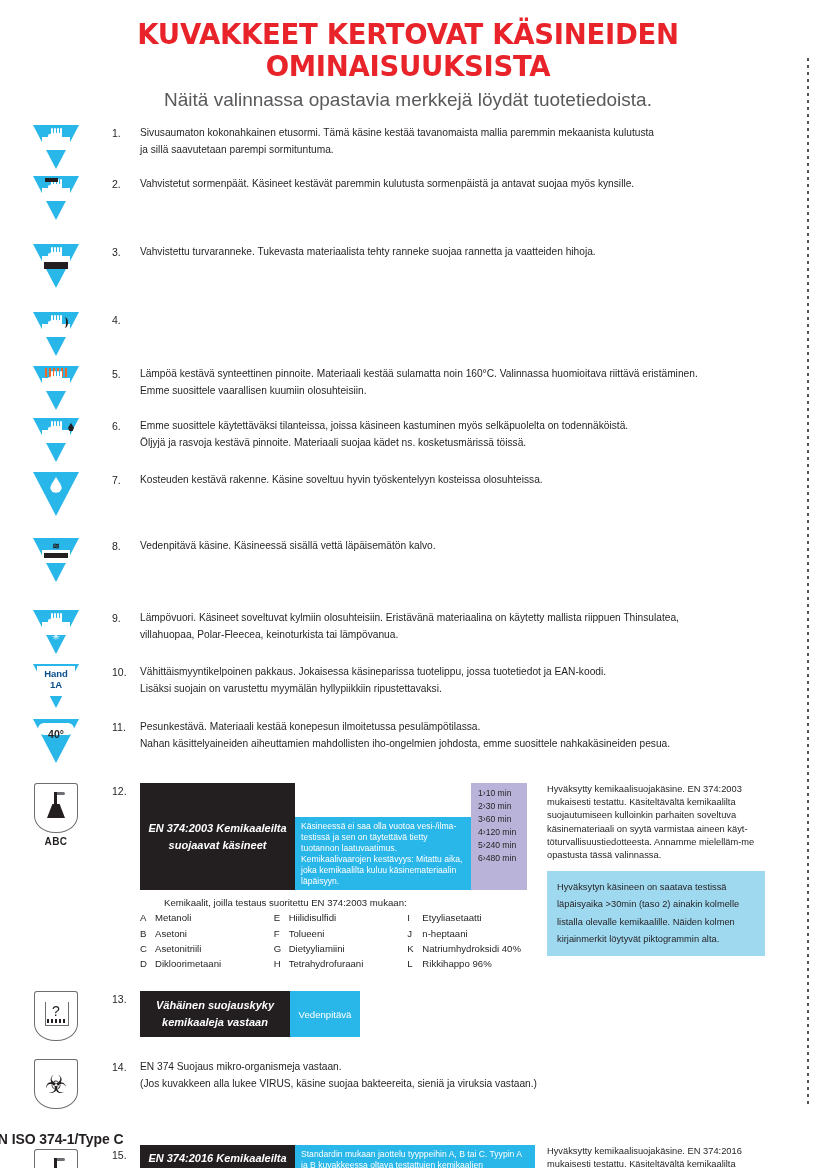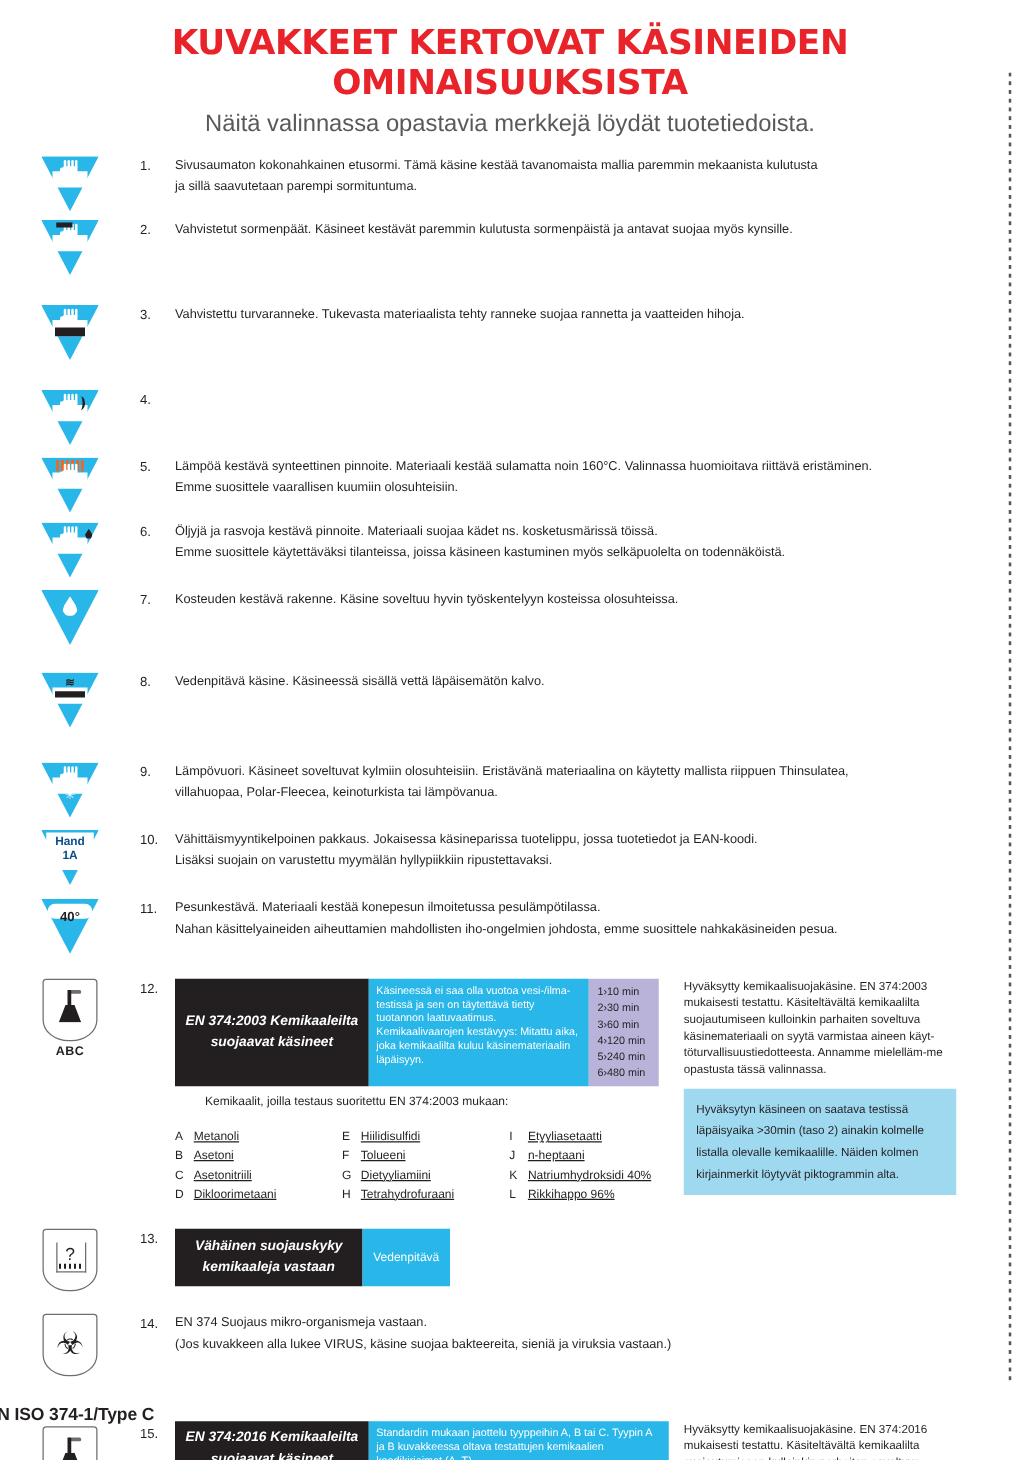--- a/index.html
+++ b/index.html
@@ -158,25 +158,25 @@
     text-align:center; padding:6px 8px;
   }
   .p-blue{
     background:#29b6e8; color:#fff; font-size:8.6px; line-height:1.27; padding:4px 6px;
   }
   .p-purple{
     background:#b9b3d9; color:#231f20; font-size:8.6px; line-height:1.52; padding:4px 7px;
   }
   .p-purple div{ white-space:nowrap; }
 
-  .chem-head{ font-size:9.6px; margin:7px 0 16px 0;padding-left:24px; }
+  .chem-head{ font-size:9.6px; margin:7px 0 3px 0;padding-left:24px; }
   .chem-grid{ display:grid; grid-template-columns:repeat(3,1fr); column-gap:6px; row-gap:0.5px; }
   .chem{ display:flex; font-size:9.6px; line-height:1.52; }
   .chem .k{ width:15px; flex:0 0 15px; }
-  .chem .v{ flex:1;text-decoration:underline; }
+  .chem .v{ flex:1; }
   .rc-text{ font-size:9.3px; line-height:1.42; color:#231f20; }
   .rc-box{
     background:#9fd9f0; color:#231f20; font-size:9.3px; line-height:1.85;
     padding:8px 10px; margin-top:9px;
   }
   .p13-blue{
     background:#29b6e8; color:#fff; font-size:9.6px;
     display:flex; align-items:center; justify-content:center; padding:0 10px;
   }
 </style>
@@ -305,22 +305,22 @@
               <span class="f f2"></span>
               <span class="f f3"></span>
               <span class="f f4"></span>
               <span class="thumb"></span>
             </div>
           <div class="tinydrop"></div>
         </div>
       </div>
       <div class="num">6.</div>
       <div class="txt">
+        <div>Emme suosittele käytettäväksi tilanteissa, joissa käsineen kastuminen myös selkäpuolelta on todennäköistä.</div>
         <div>Öljyjä ja rasvoja kestävä pinnoite. Materiaali suojaa kädet ns. kosketusmärissä töissä.</div>
-        <div>Emme suosittele käytettäväksi tilanteissa, joissa käsineen kastuminen myös selkäpuolelta on todennäköistä.</div>
       </div>
     </div>
 
     <div class="row" style="margin-top:10px;">
       <div class="icon-col">
         <div class="tri">
           <div class="bg"></div>
           <div class="drop"></div>
         </div>
       </div>
@@ -410,21 +410,21 @@
               <span class="body"></span>
             </div>
         </div>
         <div class="shield-label">ABC</div>
       </div>
       <div class="num">12.</div>
       <div style="flex:1; display:flex;">
         <div style="width:395px;">
           <div class="panel">
             <div class="p-black" style="width:155px;">EN 374:2003 Kemikaaleilta suojaavat käsineet</div>
-            <div class="p-blue" style="width:176px;">Käsineessä ei saa olla vuotoa vesi-/ilma-testissä ja sen on täytettävä tietty tuotannon laatuvaatimus. Kemikaalivaarojen kestävyys: Mitattu aika, joka kemikaalilta kuluu käsinemateriaalin läpäisyyn.</div>
+            <div class="p-blue" style="width:176px;margin-top:34px;">Käsineessä ei saa olla vuotoa vesi-/ilma-testissä ja sen on täytettävä tietty tuotannon laatuvaatimus. Kemikaalivaarojen kestävyys: Mitattu aika, joka kemikaalilta kuluu käsinemateriaalin läpäisyyn.</div>
             <div class="p-purple" style="width:56px;">
               <div>1›10 min</div>
               <div>2›30 min</div>
               <div>3›60 min</div>
               <div>4›120 min</div>
               <div>5›240 min</div>
               <div>6›480 min</div>
             </div>
           </div>
           <div class="chem-head">Kemikaalit, joilla testaus suoritettu EN 374:2003 mukaan:</div>

